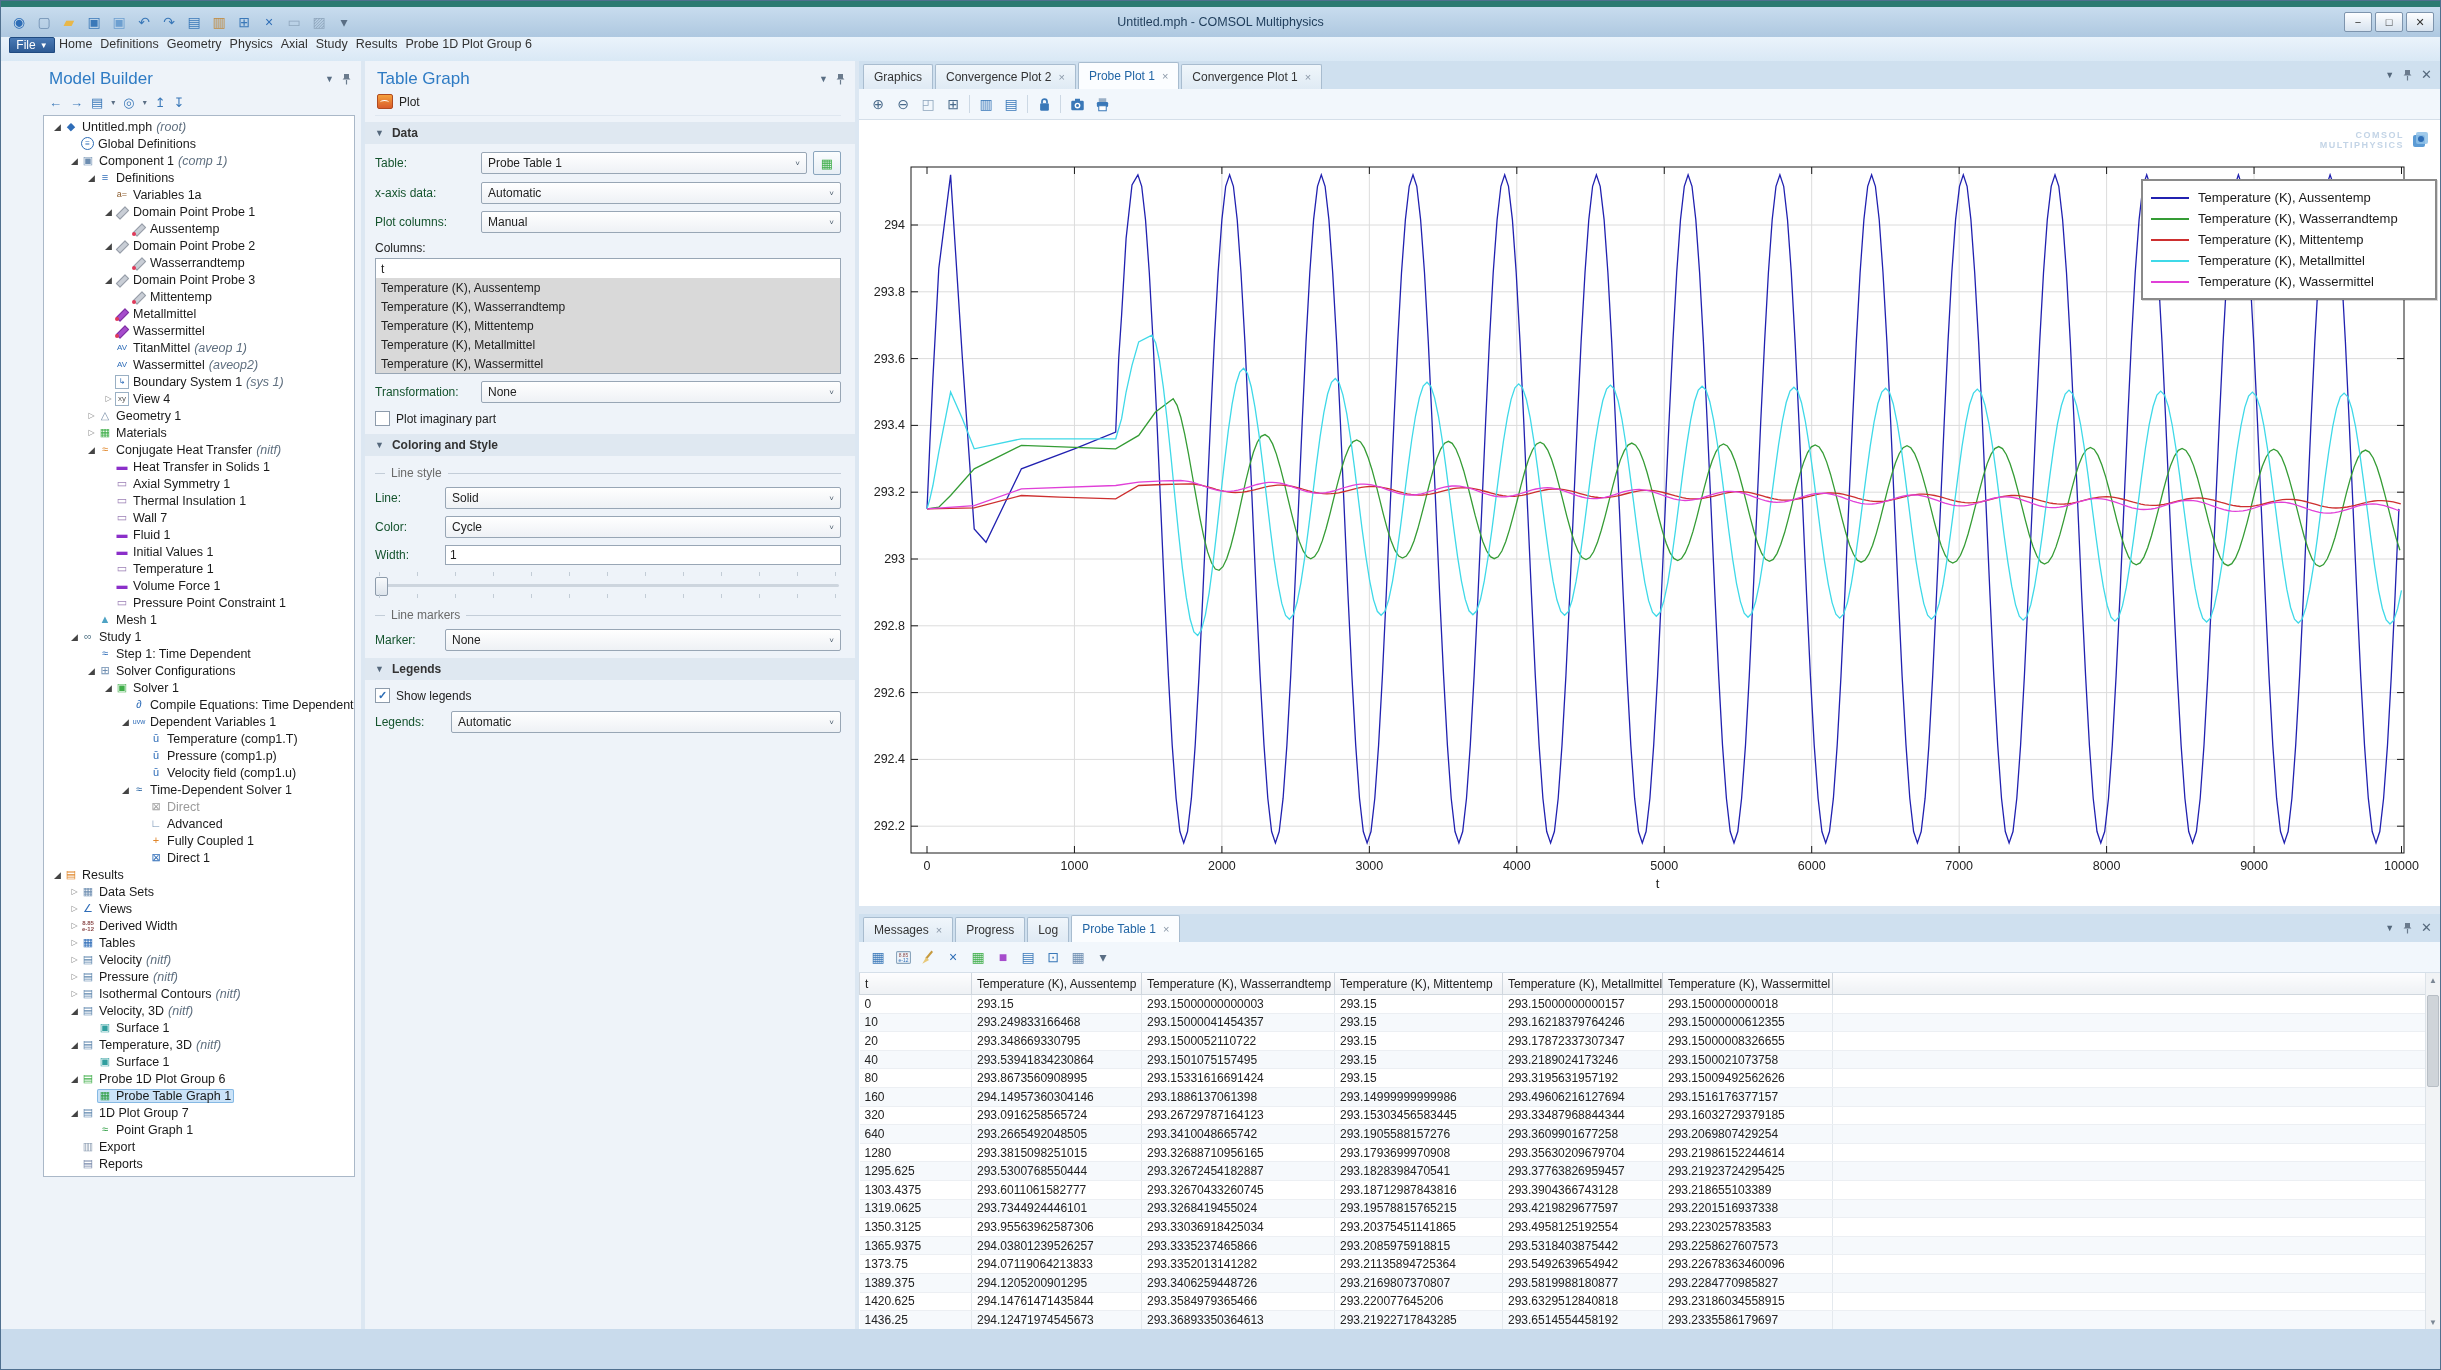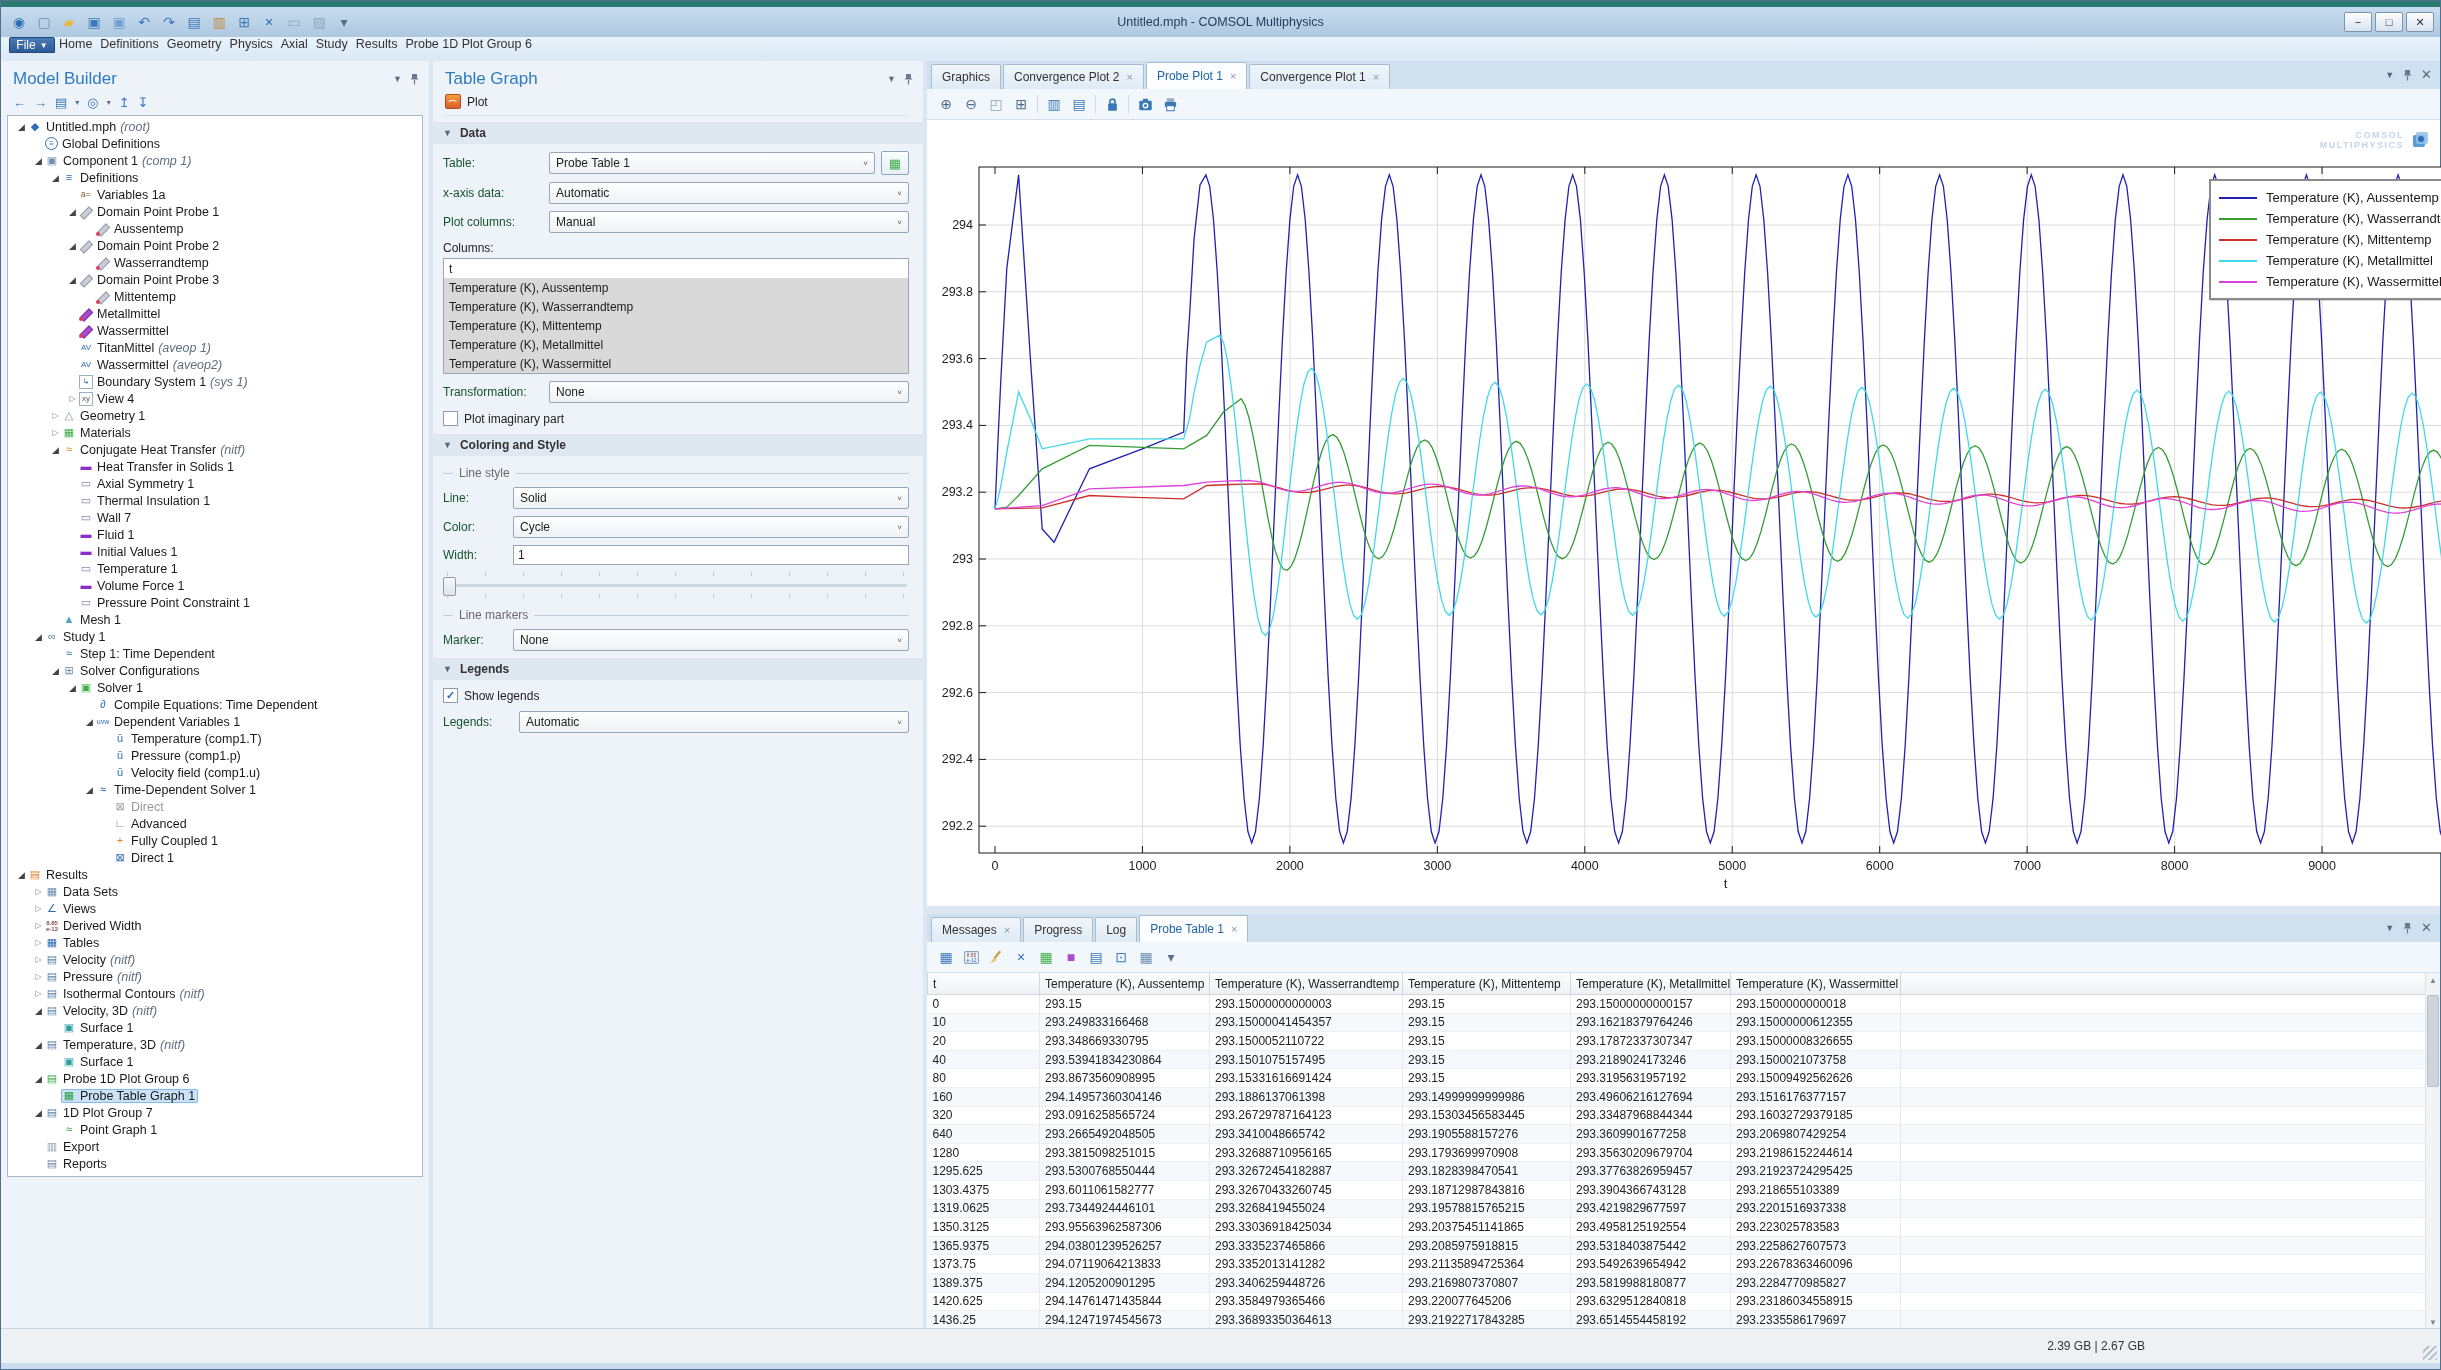--- a/index.html
+++ b/index.html
@@ -15,21 +15,21 @@
   .wbtn{width:26px;height:18px;border:1px solid #7d94ad;background:linear-gradient(#fdfeff,#d7e3ef);display:flex;align-items:center;justify-content:center;font-size:11px;color:#333;border-radius:2px;}
   
   #menubar{position:absolute;left:0;top:36px;right:0;height:24px;background:linear-gradient(#eaf3fb,#d9e8f5);border-bottom:1px solid #c0d2e2;display:flex;align-items:flex-start;}
   #file-btn{margin-left:8px;width:44px;background:linear-gradient(#4a7ab5,#2d5a94);border:1px solid #1f4a80;border-radius:2px 2px 0 0;color:#fff;display:flex;align-items:center;justify-content:center;gap:4px;font-size:12px;}
   #file-btn .car{font-size:8px;}
   .mtab{padding:0 4px;display:flex;align-items:center;color:#333;font-size:12.5px;}
   
   #main{position:absolute;left:0;top:60px;right:0;bottom:40px;display:flex;}
   .vsplit{width:4px;background:#dce7f2;}
   .panel{background:#eef3f9;display:flex;flex-direction:column;}
-  #mb{width:428px;}
+  #mb{width:324px;padding-left:36px;}
   #settings{width:490px;}
   .phead{display:flex;align-items:center;padding:8px 10px 2px 12px;}
   .ptitle{font-size:17px;color:#2e7bc4;}
   .phead .hic{margin-left:auto;display:flex;gap:8px;align-items:center;color:#5a6e84;}
   .hic .chev{font-size:9px;}
   
   #mb-tools{display:flex;align-items:center;gap:8px;padding:4px 12px 5px 12px;color:#3a78b8;font-size:13px;}
   #mb-tools .sm{font-size:8px;color:#5a6e84;}
   
   #tree{margin:0 6px;background:#fff;border:1px solid #aab8c8;height:1058px;overflow:hidden;padding-top:2px;}
@@ -1216,17 +1216,13 @@
           <div id="vscroll">
             <div class="arr">▲</div>
             <div class="thumb"></div>
             <div class="arr dn">▼</div>
           </div>
         </div>
       </div>
     </div>
   </div>
 
-  <div id="statusbar">
-    <span id="mem">2.39 GB | 2.67 GB</span>
-    <div id="grip"></div>
-  </div>
 </div>
 
 </body></html>

